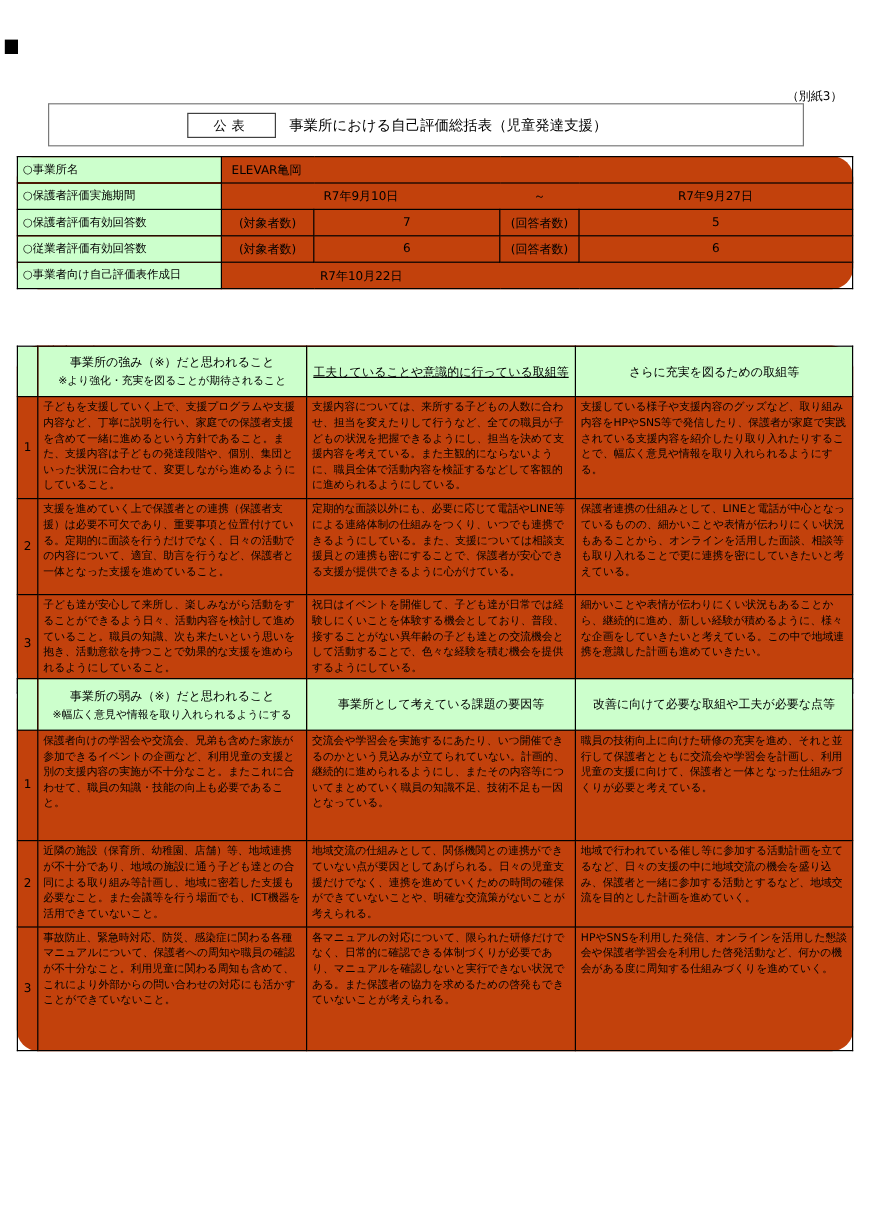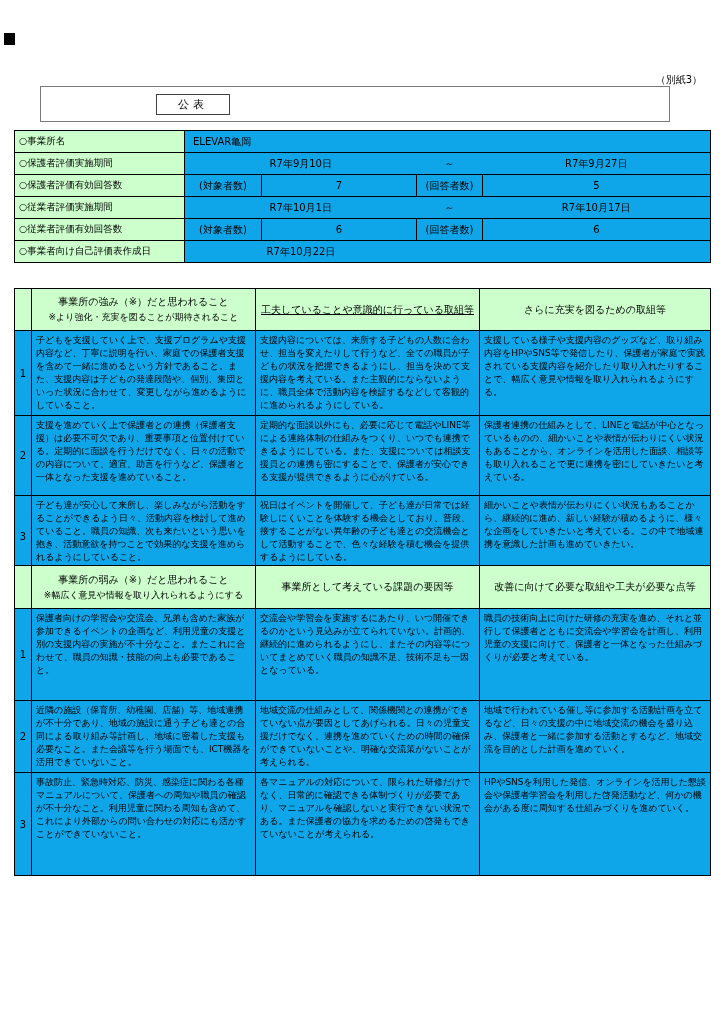--- a/index.html
+++ b/index.html
@@ -11,21 +11,21 @@
   .corner-note { position:absolute; right:22px; top:73px; font-size:10px; }
 
   .title-box { position:absolute; left:40px; top:86px; width:630px; height:36px;
     border:1px solid #7a7a7a; display:flex; align-items:center; }
   .publish-stamp { position:absolute; left:115px; top:7px; width:74px; height:21px;
     border:1px solid #404040; display:flex; align-items:center; justify-content:center;
     font-size:11px; letter-spacing:4px; }
   .doc-title { position:absolute; left:200px; top:0; height:100%; display:flex;
     align-items:center; font-size:12px; }
 
-  table { border-collapse:collapse; table-layout:fixed; position:absolute; background:#0ea5e9; }
+  table { border-collapse:collapse; table-layout:fixed; position:absolute; background:#c2410c;border-radius:18px; }
   td { border:1px solid #000; font-size:9px; vertical-align:middle; overflow:hidden; }
 
   .info-table { left:14px; top:130px; width:696px; }
   .info-table td { height:22px; }
   .lbl { background:#ccffcc; font-size:9.5px; padding-left:4px; }
   .val-left { padding-left:8px; font-size:10px; }
   .ctr { text-align:center; font-size:10px; }
   .flexrow { display:flex; width:100%; }
   .flexrow span { display:block; text-align:center; font-size:10px; }
   .w232 { width:232px; } .w66 { width:66px; } .w228 { width:228px; }
@@ -43,20 +43,21 @@
     font-size:9px; line-height:13px; }
 </style>
 </head>
 <body>
 
 <div class="corner-mark"></div>
 <div class="corner-note">（別紙3）</div>
 
 <div class="title-box">
   <div class="publish-stamp">公表</div>
+  <div class="doc-title">事業所における自己評価総括表（児童発達支援）</div>
 </div>
 
 <table class="info-table">
   <colgroup>
     <col style="width:170px">
       <col style="width:77px">
       <col style="width:155px">
     <col style="width:66px">
       <col style="width:228px">
   </colgroup>
@@ -74,30 +75,20 @@
         <span class="w228">R7年9月27日</span>
       </div>
     </td>
   </tr>
   <tr>
     <td class="lbl">○保護者評価有効回答数</td>
     <td class="ctr">(対象者数)</td>
     <td class="ctr">7</td>
     <td class="ctr">(回答者数)</td>
     <td class="ctr">5</td>
-  </tr>
-  <tr>
-    <td class="lbl">○従業者評価実施期間</td>
-    <td colspan="4">
-      <div class="flexrow">
-        <span class="w232">R7年10月1日</span>
-        <span class="w66">～</span>
-        <span class="w228">R7年10月17日</span>
-      </div>
-    </td>
   </tr>
   <tr>
     <td class="lbl">○従業者評価有効回答数</td>
     <td class="ctr">(対象者数)</td>
     <td class="ctr">6</td>
     <td class="ctr">(回答者数)</td>
     <td class="ctr">6</td>
   </tr>
   <tr>
     <td class="lbl">○事業者向け自己評価表作成日</td>

